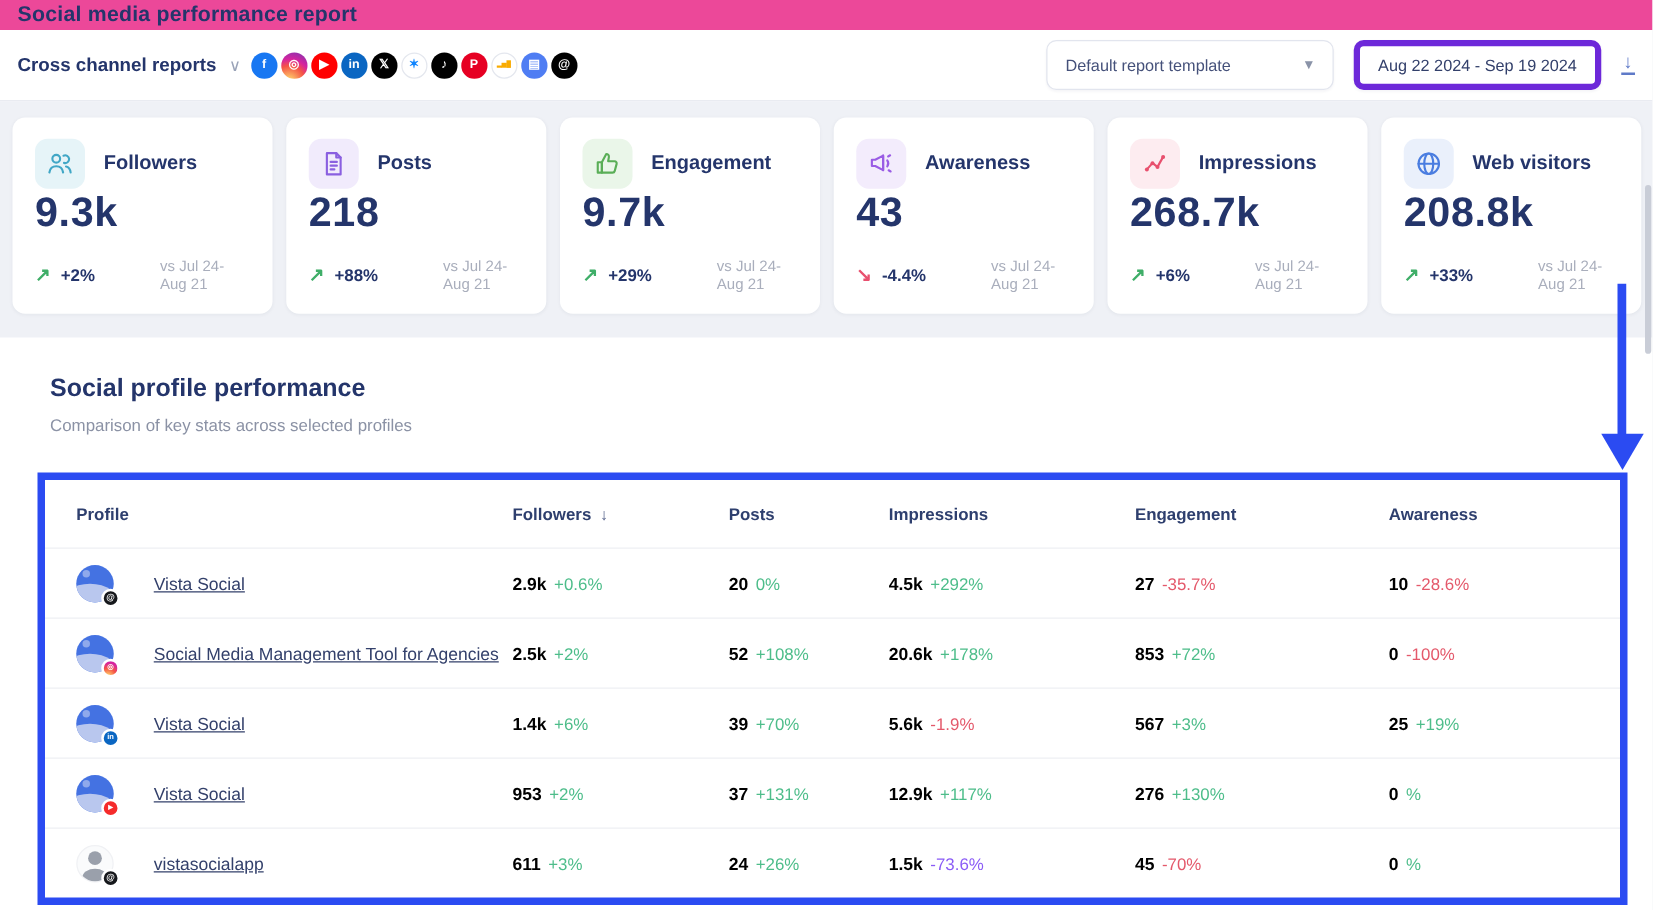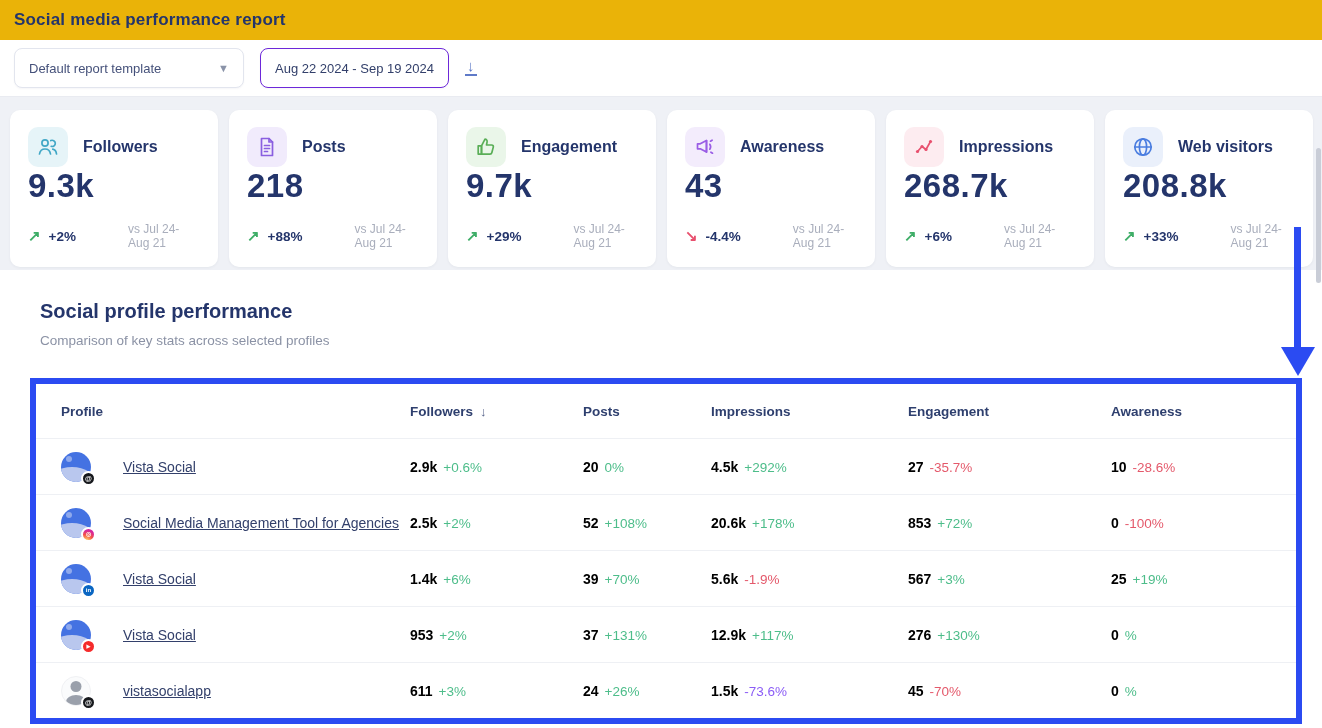--- a/index.html
+++ b/index.html
@@ -2,37 +2,37 @@
 <html><head>
 <meta charset="utf-8">
 <style>
   * { box-sizing: border-box; }
   html,body { margin:0; padding:0; }
   body {
     width:1322px; height:728px; position:relative; overflow:hidden;
     background:#eff1f6; font-family:"Liberation Sans", sans-serif; color:#24356b;
   }
   
-  .titlebar { height:40px; background:#eab308; display:flex; align-items:center; padding:0 14px; }
+  .titlebar { height:24px; background:#ec4899; display:flex; align-items:center; padding:0 14px; }
   .titlebar .t { font-size:17px; font-weight:600; color:#24356b; letter-spacing:.2px; }
   .toolbar { height:57px; background:#ffffff; border-bottom:1px solid #e9ebf1;
     display:flex; align-items:center; justify-content:space-between; padding:0 14px; }
   .toolbar-left { display:flex; align-items:center; }
   .reports-label { font-size:15px; font-weight:700; color:#24356b; }
   .chev { color:#9aa3b8; font-size:13px; margin:0 8px 0 10px; }
   .channels { display:flex; align-items:center; gap:3px; }
   .channel { width:21px; height:21px; border-radius:50%; display:flex; align-items:center;
     justify-content:center; font-size:10px; font-weight:700; line-height:1; overflow:hidden; }
   .channel.gradient-bg { background:radial-gradient(circle at 30% 110%, #fdc468 10%, #f55445 45%, #d6249f 65%, #8134af 95%); }
   .toolbar-right { display:flex; align-items:center; gap:16px; }
   .select-box { width:230px; height:40px; border:1px solid #e2e5ee; border-radius:8px; background:#fff;
     display:flex; align-items:center; justify-content:space-between; padding:0 14px;
     font-size:13px; color:#45517a; box-shadow:0 1px 2px rgba(25,35,70,.04); cursor:pointer; }
   .select-box .chev2 { color:#8a93a8; font-size:11px; }
-  .date-box { height:40px; border:1px solid #6d28d9; border-radius:8px; background:#fff;
+  .date-box { height:40px; border:5px solid #6d28d9; border-radius:8px; background:#fff;
     display:flex; align-items:center; padding:0 14px; font-size:13px; font-weight:500; color:#33406b;
     box-shadow:0 1px 2px rgba(25,35,70,.04); cursor:pointer; }
   .download { color:#5f7ac8; font-size:15px; font-weight:700; line-height:12px;
     border-bottom:2.5px solid #5f7ac8; padding:0 2px 2px; cursor:pointer; }
   
   .cards { display:flex; gap:11px; padding:13px 9px 0 10px; }
   .card { width:208px; height:157px; background:#fff; border-radius:10px; padding:17px 18px;
     box-shadow:0 1px 3px rgba(20,30,60,.05); display:flex; flex-direction:column; }
   .card-head { display:flex; align-items:center; gap:15px; }
   .chip { width:40px; height:40px; border-radius:10px; display:flex; align-items:center; justify-content:center; flex:0 0 auto; }
@@ -85,20 +85,37 @@
   .scroll-thumb { position:absolute; right:1px; top:148px; width:5px; height:135px; background:#c9cdd7; border-radius:3px; }
 </style>
 </head>
 <body>
 
 <div class="titlebar">
   <span class="t">Social media performance report</span>
 </div>
 
 <div class="toolbar">
+  <div class="toolbar-left">
+    <span class="reports-label">Cross channel reports</span>
+    <span class="chev">∨</span>
+    <div class="channels" id="channels">
+        <span class="channel" style="background: rgb(24, 119, 242); color: rgb(255, 255, 255);">f</span>
+        <span class="channel gradient-bg" style="color: rgb(255, 255, 255);">◎</span>
+        <span class="channel" style="background: rgb(255, 0, 0); color: rgb(255, 255, 255);">▶</span>
+        <span class="channel" style="background: rgb(10, 102, 194); color: rgb(255, 255, 255);">in</span>
+        <span class="channel" style="background: rgb(0, 0, 0); color: rgb(255, 255, 255);">𝕏</span>
+        <span class="channel" style="background: rgb(255, 255, 255); border: 1px solid rgb(228, 231, 238); color: rgb(17, 133, 254);">✶</span>
+        <span class="channel" style="background: rgb(0, 0, 0); color: rgb(255, 255, 255);">♪</span>
+        <span class="channel" style="background: rgb(230, 0, 35); color: rgb(255, 255, 255);">P</span>
+        <span class="channel" style="background: rgb(255, 255, 255); border: 1px solid rgb(228, 231, 238); color: rgb(249, 171, 0); font-size: 5px; letter-spacing: 0px;">▂▅█</span>
+        <span class="channel" style="background: rgb(79, 125, 243); color: rgb(255, 255, 255);">▤</span>
+        <span class="channel" style="background: rgb(0, 0, 0); color: rgb(255, 255, 255);">@</span>
+      </div>
+  </div>
   <div class="toolbar-right">
     <div class="select-box">
       <span>Default report template</span>
       <span class="chev2">▼</span>
     </div>
     <div class="date-box">
       <span>Aug 22 2024 - Sep 19 2024</span>
     </div>
     <span class="download">↓</span>
   </div>

